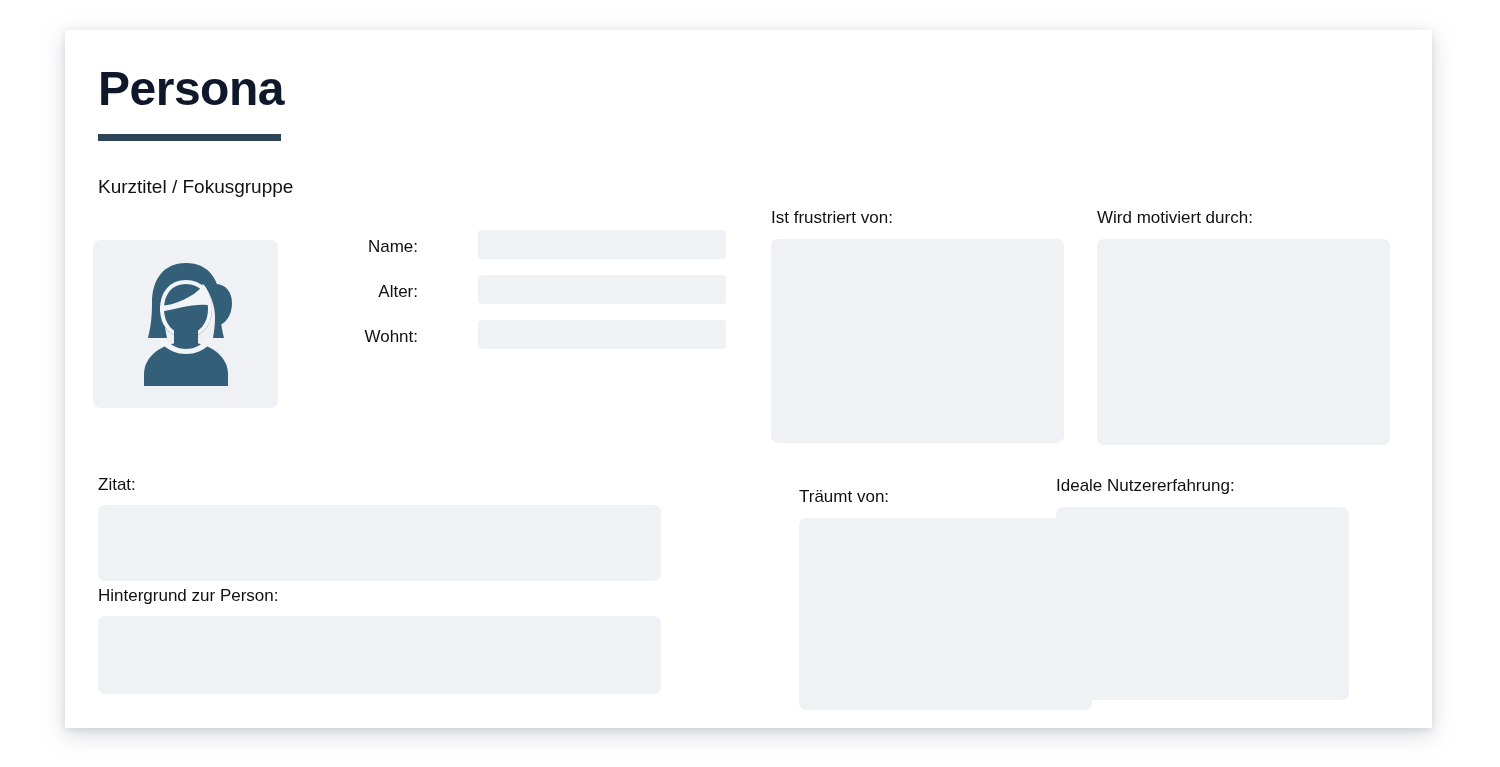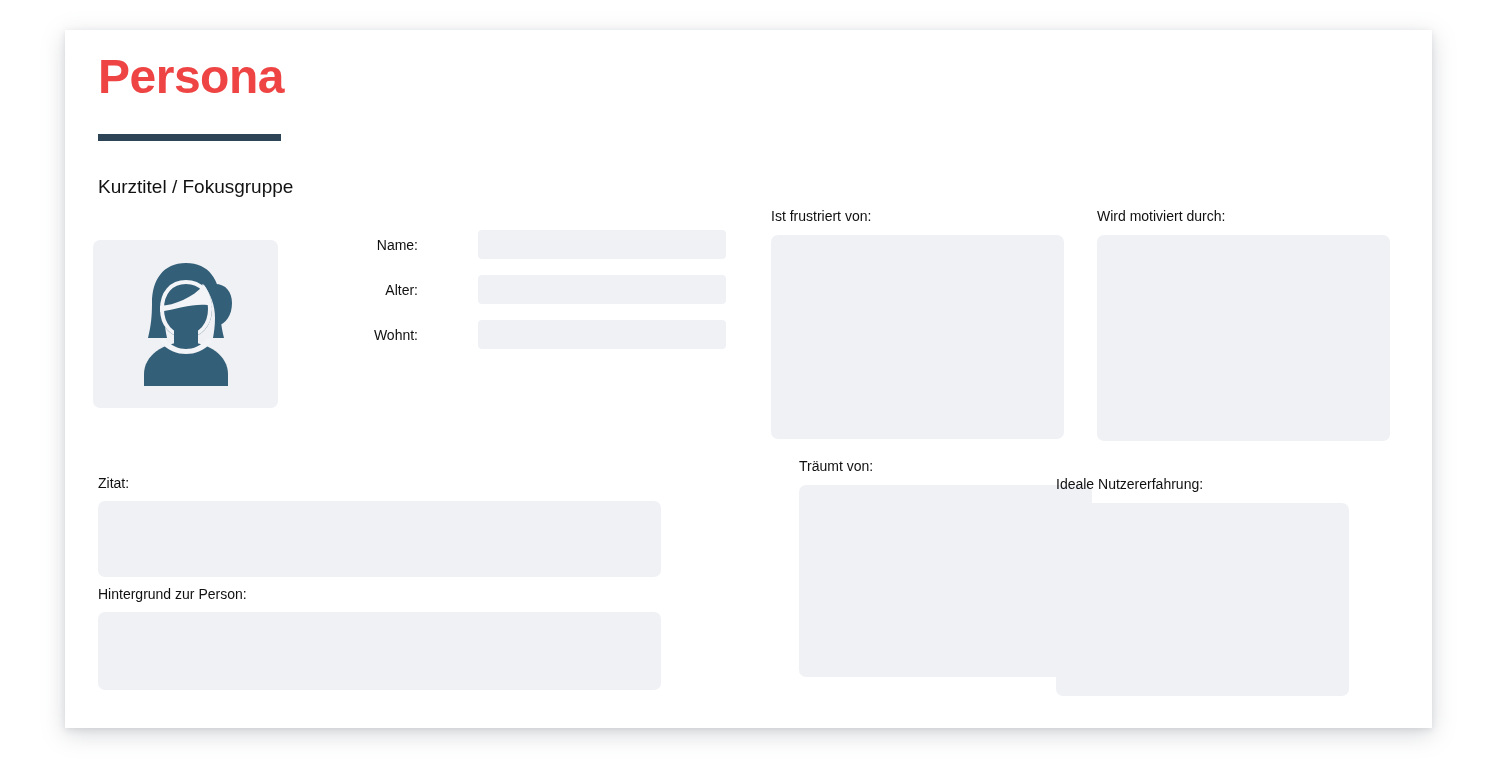--- a/index.html
+++ b/index.html
@@ -28,25 +28,25 @@
     height: 698px;
     background: #ffffff;
     box-shadow: 0 6px 22px rgba(120,125,135,0.30),
                 0 2px 6px rgba(120,125,135,0.18);
   }
 
   
   .title {
     position: absolute;
     left: 33px;
-    top: 18px;
+    top: 30px;
     font-size: 48px;
     font-weight: bold;
     letter-spacing: -0.5px;
-    color: #ef4444;
+    color: #0f172a;
     line-height: 1.2;
   }
   .rule {
     position: absolute;
     left: 33px;
     top: 104px;
     width: 183px;
     height: 7px;
     background: #2d4356;
   }
@@ -60,21 +60,21 @@
   }
 
   
   .fill {
     background: #eff1f5;
     border-radius: 4px;
   }
   .fill-lg { border-radius: 7px; }
 
   .label {
-    font-size: 14px;
+    font-size: 17px;
     color: #101010;
     white-space: nowrap;
   }
 
   
   .avatar-box {
     position: absolute;
     left: 28px;
     top: 210px;
     width: 185px;
@@ -128,21 +128,21 @@
 
   #sec-hintergrund { top: 556px; }
   #sec-hintergrund .area { height: 78px; }
 
   
   .rsec { position: absolute; }
   .rsec .label { display: block; margin-bottom: 11px; }
 
   #sec-frust    { left: 706px;  top: 178px; }
   #sec-motiv    { left: 1032px; top: 178px; }
-  #sec-traum    { left: 706px;  top: 428px; padding-left: 28px; }
+  #sec-traum    { left: 706px;  top: 457px; padding-left: 28px; }
   #sec-ux       { left: 991px; top: 446px; }
 
   #sec-frust .area { width: 293px; height: 204px; }
   #sec-motiv .area { width: 293px; height: 206px; }
   #sec-traum .area { width: 293px; height: 192px; }
   #sec-ux    .area { width: 293px; height: 193px; }
 </style>
 </head>
 <body>
 

